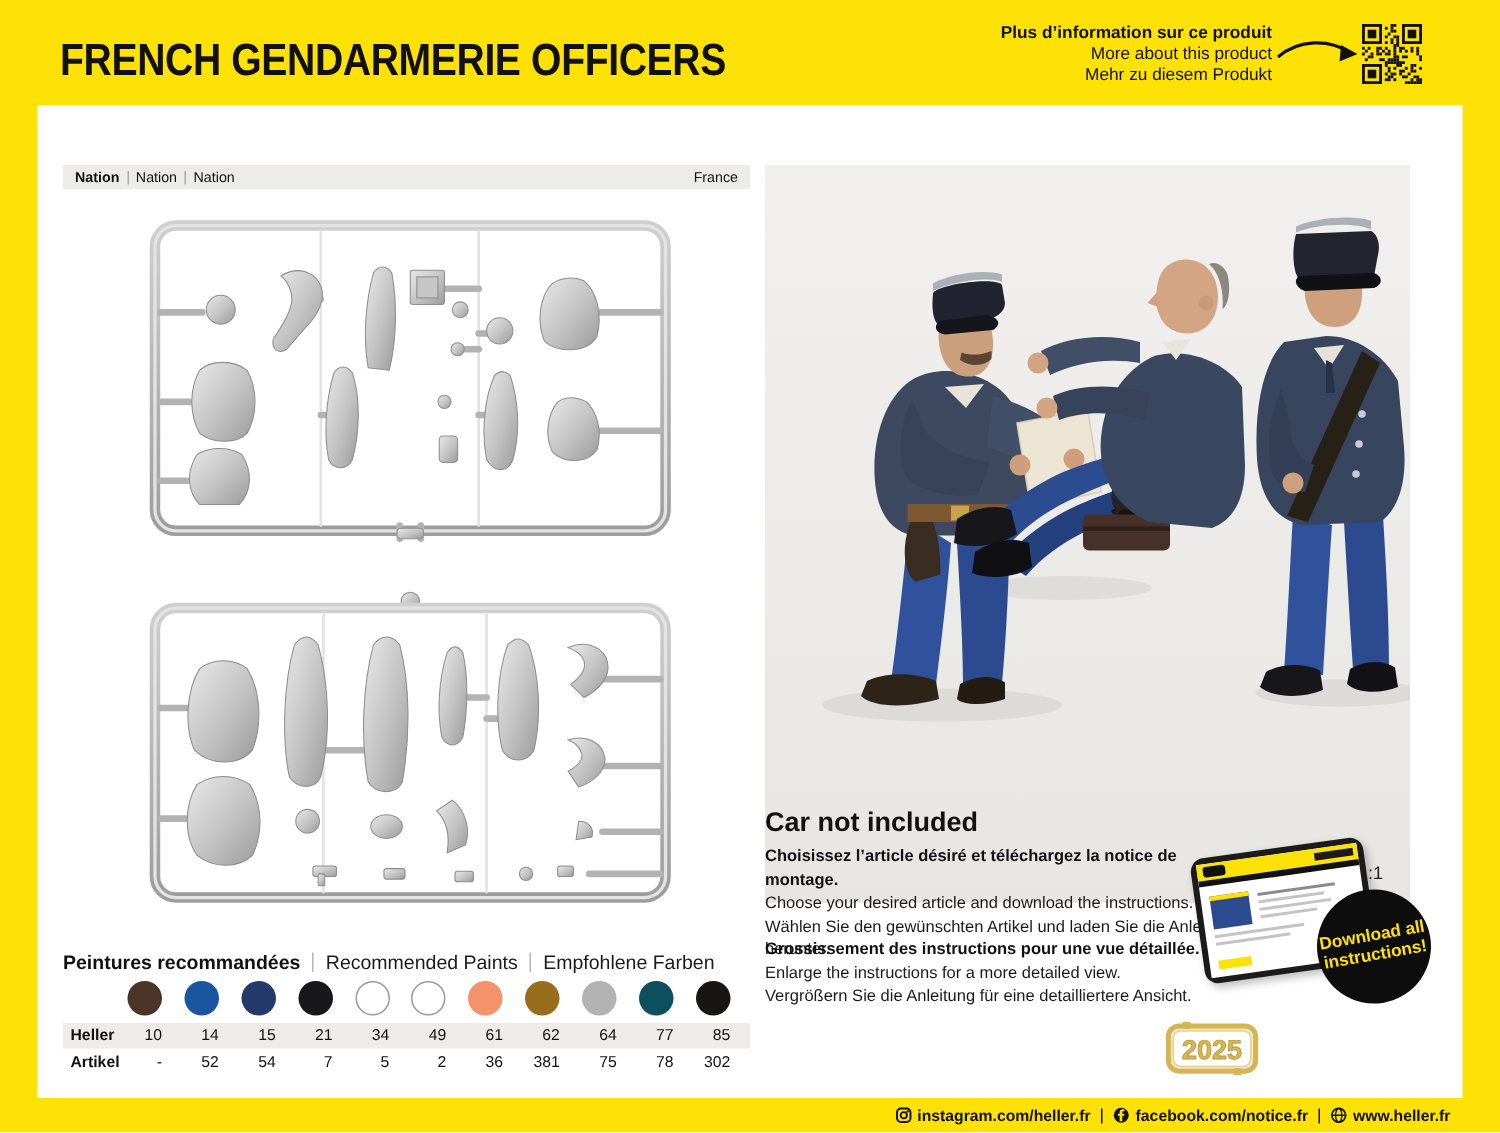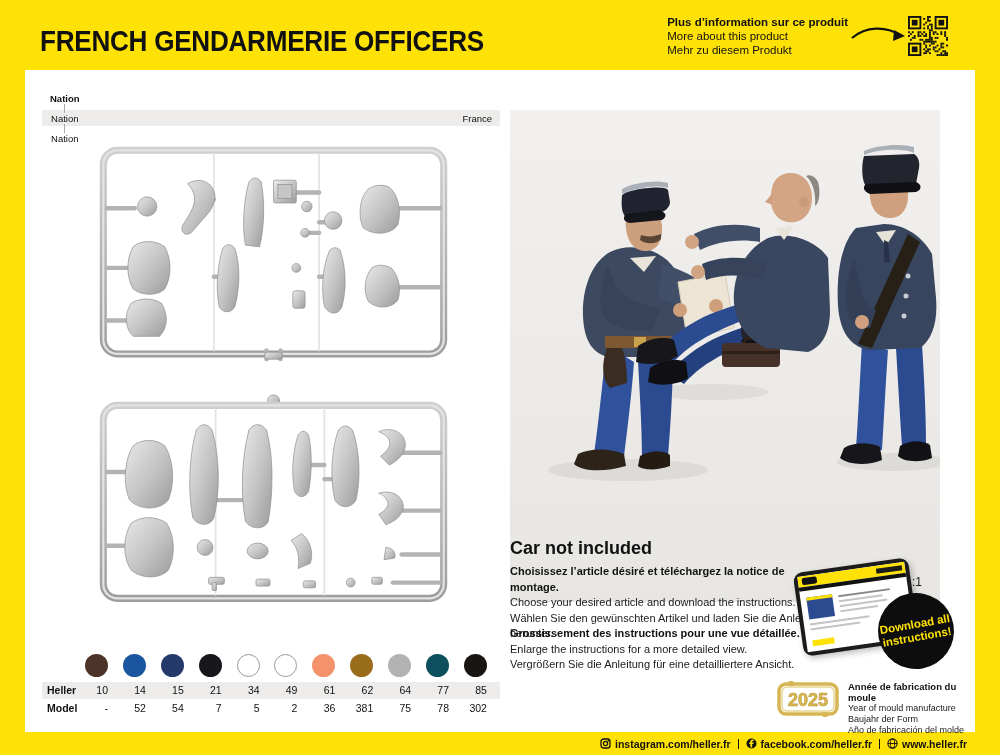--- a/index.html
+++ b/index.html
@@ -1,37 +1,37 @@
 <!DOCTYPE html>
 <html><head>
 <meta charset="utf-8">
 <style>
   html,body{margin:0;padding:0;}
   .page{position:relative;width:1000px;height:755px;background:#FFE205;font-family:"Liberation Sans",sans-serif;color:#111;overflow:hidden;}
   .abs{position:absolute;}
 
   
   .title{left:40px;top:24px;font-size:30px;font-weight:bold;letter-spacing:-.3px;transform:scaleX(.87);transform-origin:left top;white-space:nowrap;}
-  .more-info{right:152px;top:15px;text-align:left;font-size:11.5px;line-height:14px;margin-left:32px;}
+  .more-info{right:152px;top:15px;text-align:right;font-size:11.5px;line-height:14px;margin-left:32px;}
   .more-info .fr{font-weight:bold;}
   .arrow-svg{left:850px;top:22px;}
   .qr{left:908px;top:16px;width:40px;height:40px;}
 
   
   .panel{left:25px;top:70px;width:950px;height:662px;background:#ffffff;}
 
   
   .sec-head{display:flex;align-items:center;font-size:13px;white-space:nowrap;}
   .sec-head .b{font-weight:bold;}
   .sec-head .sep{width:1px;height:13px;background:#b5b5b5;margin:0 8px;}
   .sec-head .r{color:#1a1a1a;}
 
   
   .nation-bar{left:17px;top:40px;width:458px;height:16px;background:#edecea;display:flex;align-items:center;justify-content:space-between;padding:0 8px;box-sizing:border-box;font-size:9.5px;}
-  .nation-bar .grp{display:flex;align-items:center;flex-direction:column;}
+  .nation-bar .grp{display:flex;align-items:center;}
   .nation-bar .b{font-weight:bold;}
   .nation-bar .sep{width:1px;height:9px;background:#aaa;margin:0 5px;}
 
   
   .sprue1{left:52px;top:60px;}
   .sprue2{left:52px;top:310px;}
 
   
   .paints-head{left:17px;top:564px;}
   .swatch-row{left:60px;top:584px;width:402px;display:flex;justify-content:space-between;}
@@ -328,20 +328,27 @@
         <rect x="150" y="208" width="18" height="8" rx="2"></rect>
           <rect x="154" y="214" width="5" height="9" rx="1"></rect>
         <rect x="204" y="210" width="16" height="8" rx="2"></rect>
           <rect x="258" y="212" width="14" height="8" rx="2"></rect>
         <circle cx="312" cy="214" r="5"></circle>
           <rect x="336" y="208" width="12" height="8" rx="2"></rect>
         <path d="M352 174 c8 0 12 6 10 12 l-12 2 z"></path>
       </g>
     </svg>
 
+    <div class="abs sec-head paints-head">
+      <span class="b">Peintures recommandées</span>
+      <span class="sep"></span>
+      <span class="r">Recommended Paints</span>
+      <span class="sep"></span>
+      <span class="r">Empfohlene Farben</span>
+    </div>
 
     <div class="abs swatch-row">
       <span class="swatch" style="background-color: rgb(77, 52, 40);"></span>
       <span class="swatch" style="background-color: rgb(26, 85, 160);"></span>
       <span class="swatch" style="background-color: rgb(35, 58, 107);"></span>
       <span class="swatch" style="background-color: rgb(23, 23, 28);"></span>
       <span class="swatch outlined" style="background-color: rgb(255, 255, 255);"></span>
       <span class="swatch outlined" style="background-color: rgb(255, 255, 255);"></span>
       <span class="swatch" style="background-color: rgb(244, 146, 108);"></span>
       <span class="swatch" style="background-color: rgb(154, 109, 29);"></span>
@@ -358,21 +365,21 @@
       <span>15</span>
       <span>21</span>
       <span>34</span>
       <span>49</span>
       <span>61</span>
       <span>62</span>
       <span>64</span>
       <span>77</span>
       <span>85</span>
     </div>
-    <div class="abs brand r-revell">Model</div>
+    <div class="abs brand r-revell">Artikel</div>
     <div class="abs paint-row r-revell">
       <span>-</span>
       <span>52</span>
       <span>54</span>
       <span>7</span>
       <span>5</span>
       <span>2</span>
       <span>36</span>
       <span>381</span>
       <span>75</span>
@@ -492,45 +499,39 @@
       <div>instructions!</div>
     </div>
 
     <svg class="abs mould-logo" width="64" height="36" viewBox="0 0 64 36">
       <rect x="3" y="3" width="58" height="30" rx="7" fill="#ffffff" stroke="#d6b654" stroke-width="3.5"></rect>
       <rect x="6" y="6" width="52" height="24" rx="5" fill="none" stroke="#e9d595" stroke-width="1.5"></rect>
       <rect x="12" y="0" width="6" height="5" rx="2" fill="#d6b654"></rect>
       <rect x="46" y="31" width="6" height="5" rx="2" fill="#d6b654"></rect>
       <text x="32" y="25" text-anchor="middle" font-family="Liberation Sans, sans-serif" font-size="18" font-weight="bold" fill="#d9b94e" stroke="#b9953a" stroke-width="0.6">2025</text>
     </svg>
-    <div class="abs mould-text">
-      <div class="b">Année de fabrication du moule</div>
-      <div>Year of mould manufacture</div>
-      <div>Baujahr der Form</div>
-      <div>Año de fabricación del molde</div>
-    </div>
 
   </div>
 
   <div class="abs footer">
     <span class="lnk">
       <svg width="11" height="11" viewBox="0 0 11 11">
         <rect x="1" y="1" width="9" height="9" rx="2.6" fill="none" stroke="#111" stroke-width="1.3"></rect>
         <circle cx="5.5" cy="5.5" r="2.1" fill="none" stroke="#111" stroke-width="1.2"></circle>
         <circle cx="8.2" cy="2.9" r="0.8" fill="#111"></circle>
       </svg>
       <span>instagram.com/heller.fr</span>
     </span>
     <span class="fsep"></span>
     <span class="lnk">
       <svg width="11" height="11" viewBox="0 0 11 11">
         <circle cx="5.5" cy="5.5" r="5" fill="#111"></circle>
         <path d="M6.2 9.5 V5.9 h1.2 l.2-1.4 H6.2 v-.9 c0-.4 .2-.7 .8-.7 h.7 V1.6 c-.3 0-.8-.1-1.3-.1 c-1.2 0-2 .7-2 2 v1 H3.2 v1.4 h1.2 v3.6 z" fill="#FFE205"></path>
       </svg>
-      <span>facebook.com/heller.fr</span>
+      <span>facebook.com/notice.fr</span>
     </span>
     <span class="fsep"></span>
     <span class="lnk">
       <svg width="11" height="11" viewBox="0 0 11 11">
         <circle cx="5.5" cy="5.5" r="4.6" fill="none" stroke="#111" stroke-width="1.1"></circle>
         <ellipse cx="5.5" cy="5.5" rx="2.1" ry="4.6" fill="none" stroke="#111" stroke-width="0.9"></ellipse>
         <line x1="0.9" y1="5.5" x2="10.1" y2="5.5" stroke="#111" stroke-width="0.9"></line>
       </svg>
       <span>www.heller.fr</span>
     </span>

